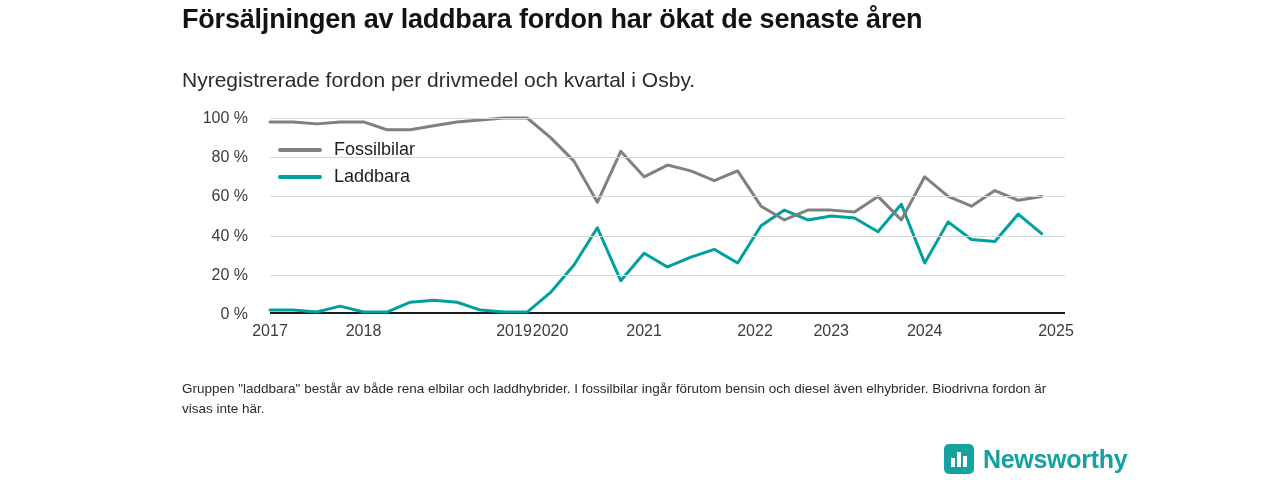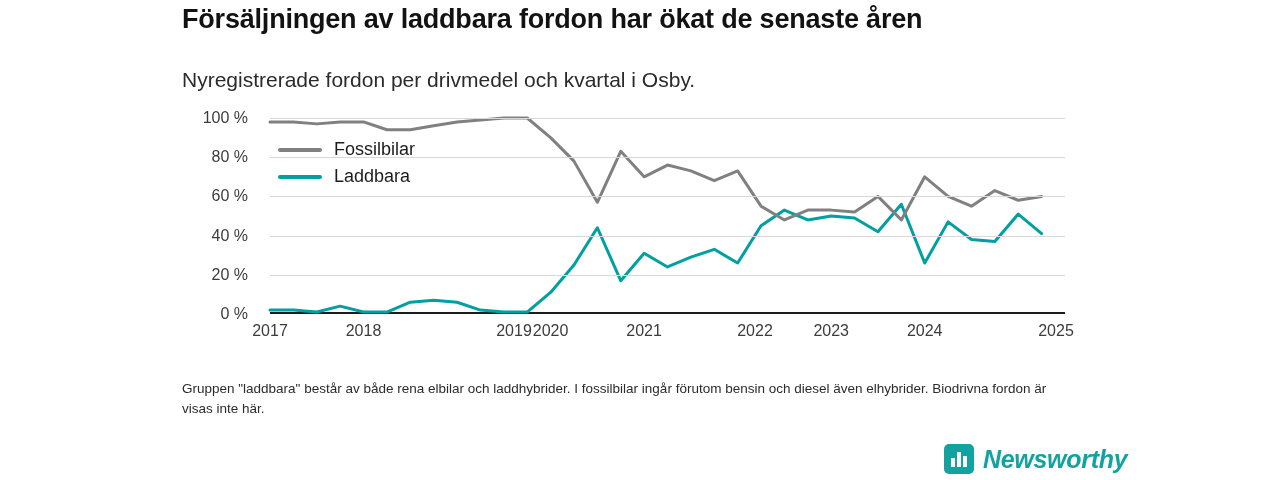--- a/index.html
+++ b/index.html
@@ -119,21 +119,20 @@
     font-size: 13.5px;
     line-height: 1.45;
     color: #2b2b2b;
   }
   .brand {
     position: absolute;
     left: 944px;
     top: 444px;
     display: flex;
     align-items: center;
-    font-style: italic;
   }
   .brand-mark {
     width: 30px;
     height: 30px;
     border-radius: 5px;
     background: #12a3a0;
     margin-right: 9px;
     position: relative;
   }
   .brand-mark i {

